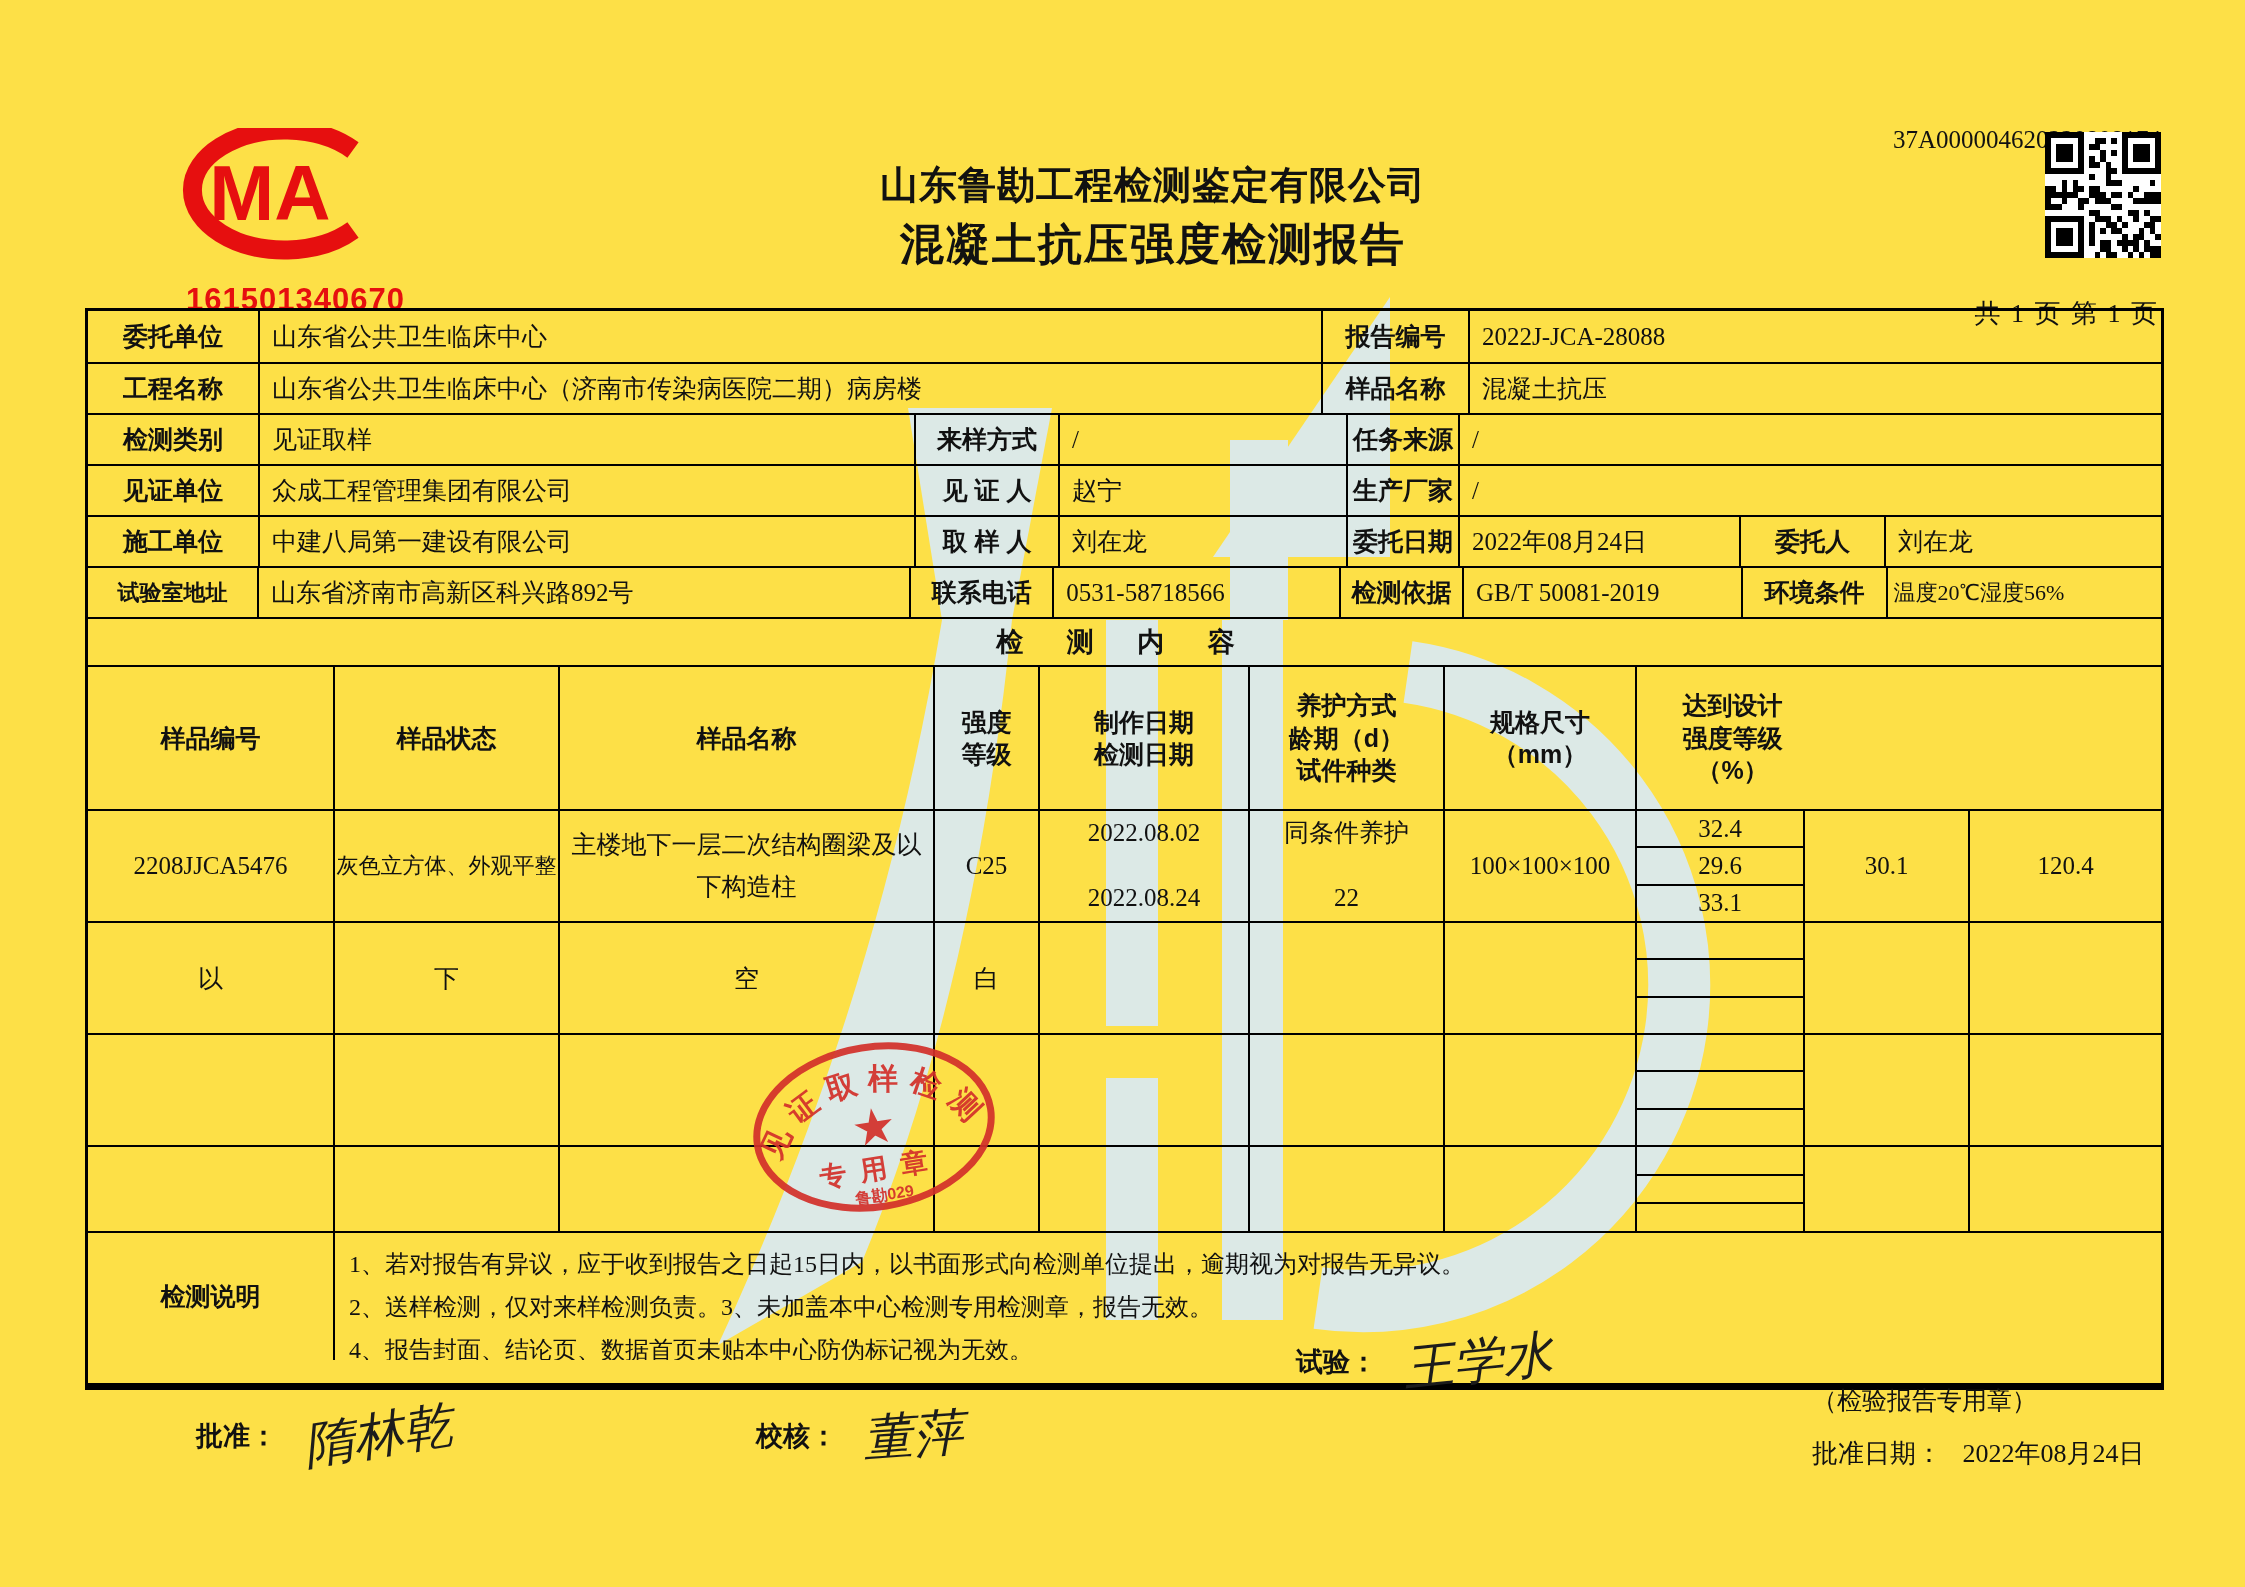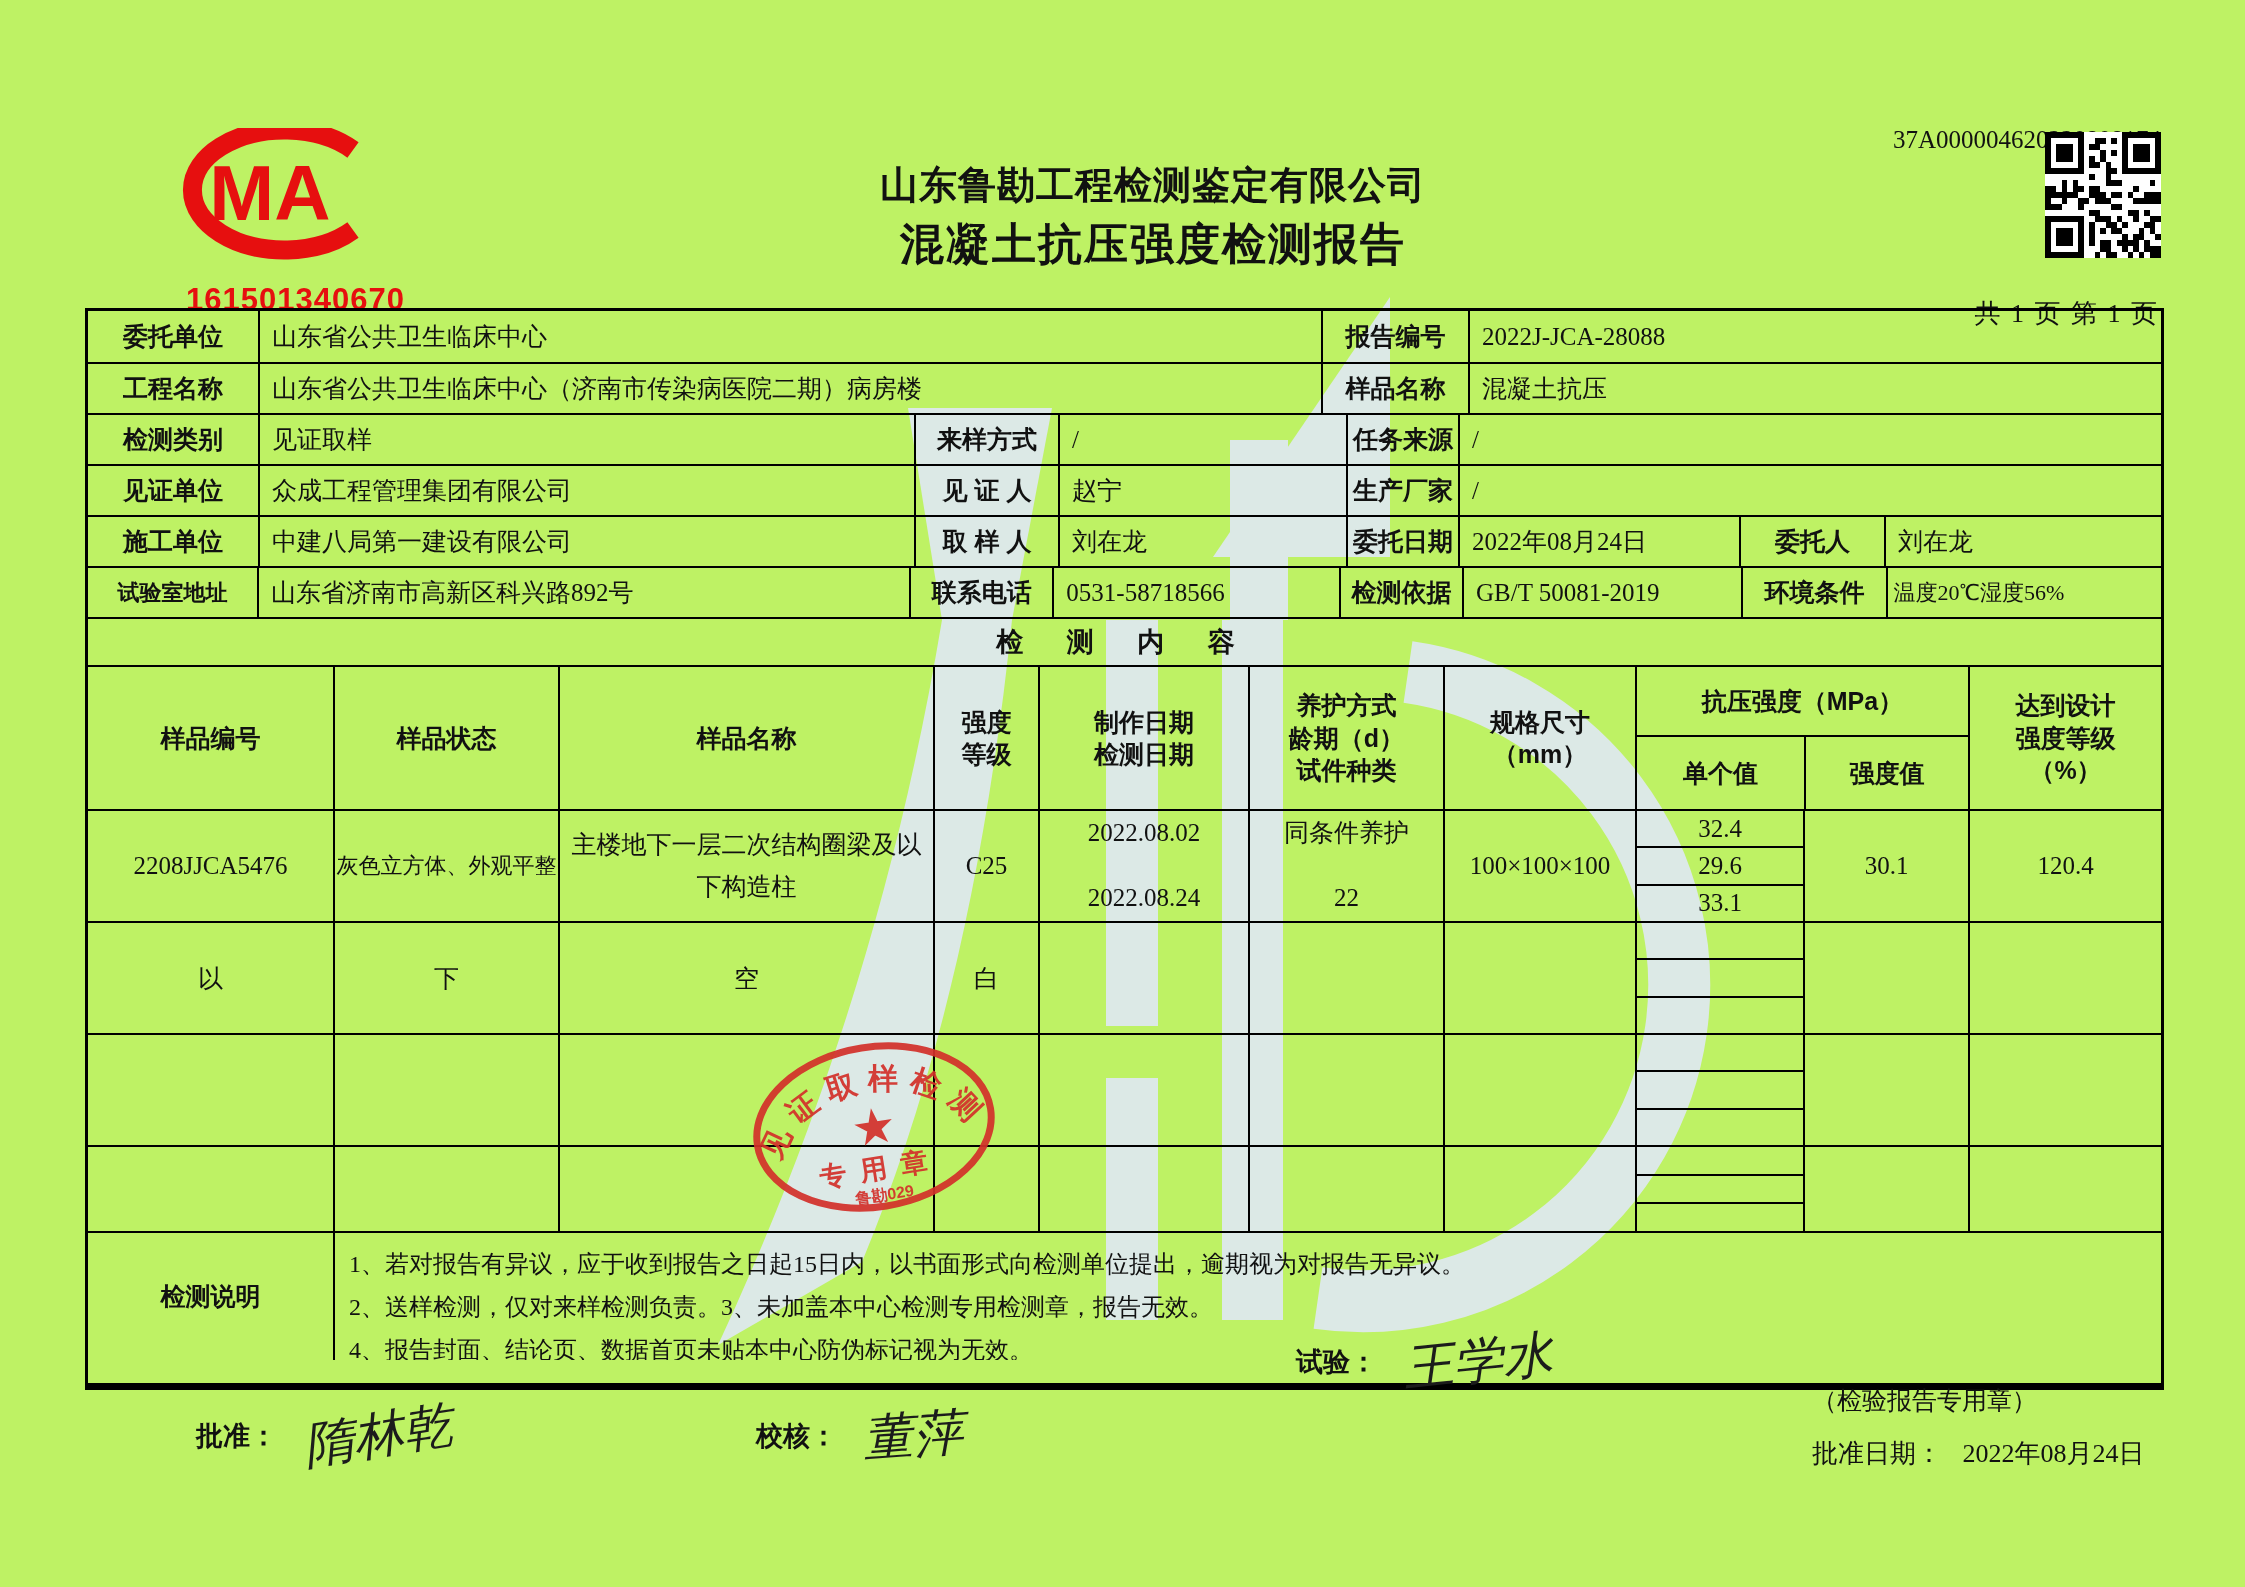--- a/index.html
+++ b/index.html
@@ -1,16 +1,16 @@
 <!DOCTYPE html>
 <html><head>
 <meta charset="utf-8">
 <style>
   html,body{margin:0;padding:0;background:#fff;}
-  .page{position:relative;width:2245px;height:1587px;background:#bef264;overflow:hidden;
+  .page{position:relative;width:2245px;height:1587px;background:#fde047;overflow:hidden;
         font-family:"Liberation Serif",serif;color:#111;}
   svg{display:block}
   .watermark{position:absolute;left:0;top:0;z-index:0;}
 
   
   .cma{position:absolute;left:170px;top:128px;z-index:1;}
   .cma-num{font-family:"Liberation Sans",sans-serif;font-weight:bold;color:#e60f0f;
            font-size:31px;letter-spacing:1px;margin-top:20px;margin-left:16px;}
   .titles{position:absolute;left:1153px;top:160px;transform:translateX(-50%);
           text-align:center;z-index:1;white-space:nowrap;}
@@ -159,27 +159,20 @@
       <div class="c lbl" style="width:375px">样品名称</div>
       <div class="c lbl pre" style="width:105px">强度
 等级</div>
       <div class="c lbl pre" style="width:210px">制作日期
 检测日期</div>
       <div class="c lbl pre" style="width:195px">养护方式
 龄期（d）
 试件种类</div>
       <div class="c lbl pre" style="width:192px">规格尺寸
 （mm）</div>
-      <div class="c merge" style="width:333px">
-        <div class="mtop lbl">抗压强度（MPa）</div>
-        <div class="mbot">
-          <div class="mb lbl" style="width:168px">单个值</div>
-          <div class="mb lbl" style="width:165px">强度值</div>
-        </div>
-      </div>
       <div class="c lbl pre" style="width:193px">达到设计
 强度等级
 （%）</div>
     </div>
 
     <div class="r" style="height:112px">
       <div class="c" style="width:245px">2208JJCA5476</div>
       <div class="c tight" style="width:225px">灰色立方体、外观平整</div>
       <div class="c" style="width:375px;line-height:1.7">主楼地下一层二次结构圈梁及以下构造柱</div>
       <div class="c" style="width:105px">C25</div>

